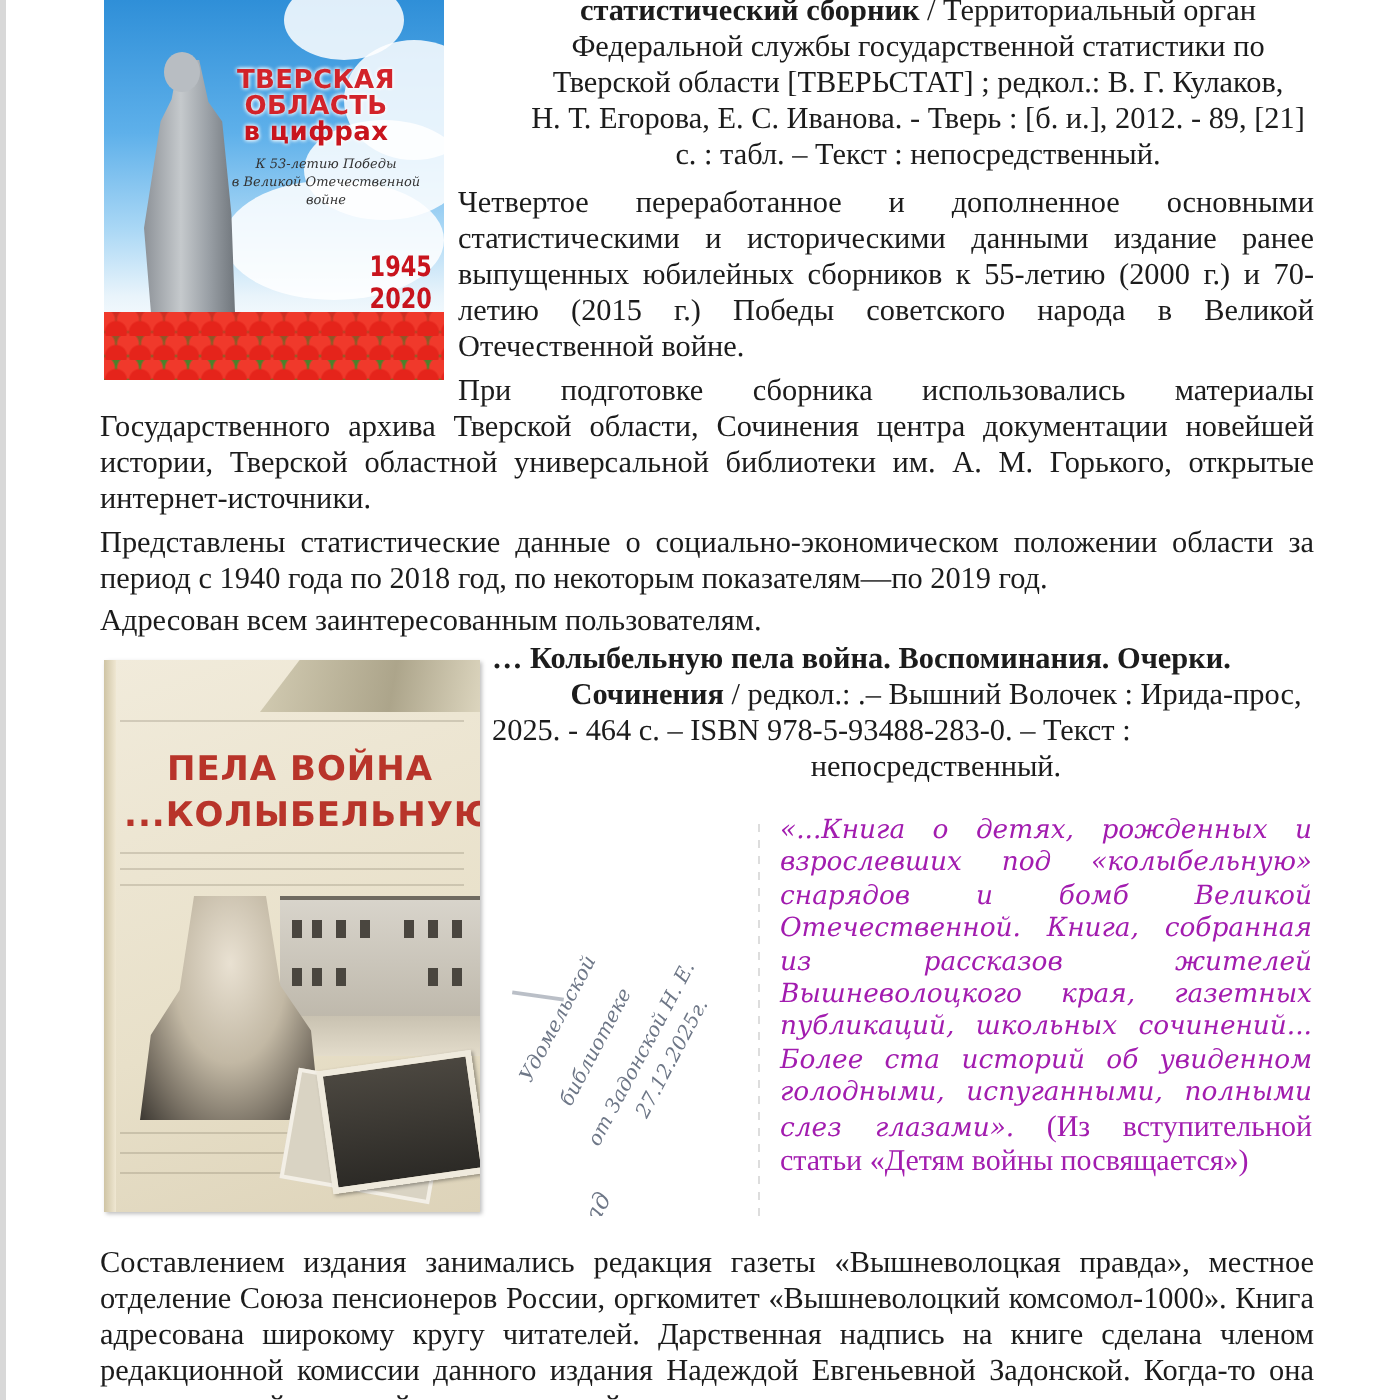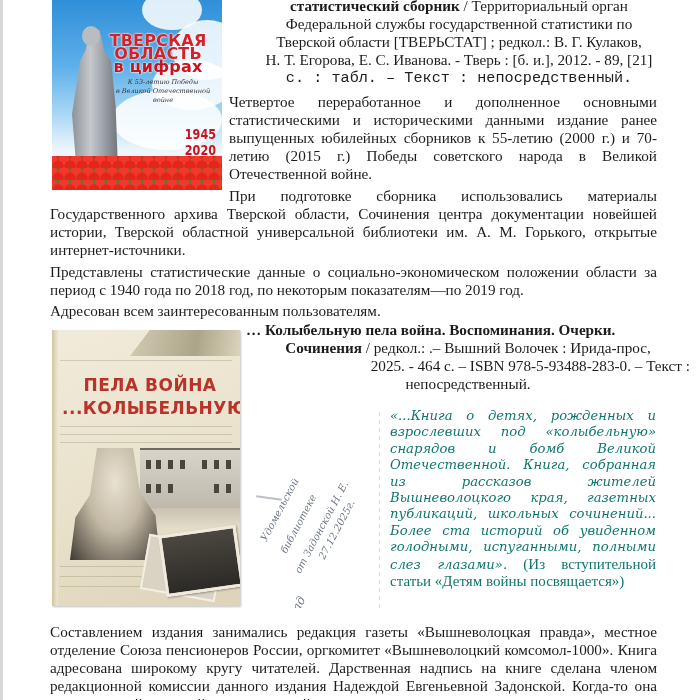--- a/index.html
+++ b/index.html
@@ -36,21 +36,21 @@
     background: linear-gradient(90deg, #8d9298 0%, #c5c9cc 40%, #9aa0a6 70%, #6f757b 100%);
     clip-path: polygon(38% 0%, 60% 0%, 70% 15%, 85% 22%, 95% 55%, 100% 100%, 10% 100%, 0% 60%, 18% 22%, 30% 14%);
   }
   .cover1 .statue-head {
     position: absolute; left: 30px; top: 26px; width: 18px; height: 20px;
     border-radius: 50%; background: #b8bdc2;
   }
   .cover1 .cover-title {
     position: absolute; left: 44px; top: 34px; width: 124px;
     font-family: "DejaVu Sans", sans-serif; font-weight: bold;
-    font-size: 16px; line-height: 13px; color: #d2232a;
+    font-size: 13px; line-height: 13px; color: #d2232a;
     text-align: center; letter-spacing: 0.2px;
     text-shadow: 0 0 2px #fff, 0 0 2px #fff;
   }
   .cover1 .cover-sub {
     position: absolute; left: 56px; top: 78px; width: 110px;
     font-family: "DejaVu Serif", serif; font-style: italic;
     font-size: 6.5px; line-height: 9px; color: #333; text-align: center;
   }
   .cover1 .years {
     position: absolute; right: 6px; top: 126px;
@@ -137,21 +137,21 @@
     position: absolute; left: 10px; top: 85px; width: 26px; height: 2px;
     background: #8c94a2; transform: rotate(8deg); opacity: 0.6;
   }
   .inscription .vline {
     position: absolute; right: 2px; top: 0; bottom: 0; width: 1px;
     background: repeating-linear-gradient(180deg, #ddd 0 4px, transparent 4px 8px);
   }
 
   .quote {
     font-family: "DejaVu Serif", serif; font-style: italic;
-    font-size: 13.2px; line-height: 16.4px; text-align: justify; color: #0f766e;
+    font-size: 13.2px; line-height: 16.4px; text-align: justify; color: #a21caf;
   }
   .quote .plain {
     font-family: "Liberation Serif", serif; font-style: normal; font-size: 15px;
   }
 </style>
 </head>
 <body>
 
 <div class="page-edge"></div>
 
@@ -177,21 +177,21 @@
   <div class="tulips"></div>
 </div>
 
 <div class="abs center" style="left:228px; top:-3px; width:462px;">
   <p class="p center" style="text-align:center;">
     <span class="bold">статистический сборник</span><span> / Территориальный орган</span>
   </p>
   <p class="p center" style="text-align:center;">Федеральной службы государственной статистики по</p>
   <p class="p center" style="text-align:center;">Тверской области [ТВЕРЬСТАТ] ; редкол.: В. Г. Кулаков,</p>
   <p class="p center" style="text-align:center;">Н. Т. Егорова, Е. С. Иванова. -  Тверь : [б. и.], 2012. - 89, [21]</p>
-  <p class="p center" style="text-align:center;font-family:Liberation Mono, monospace;">с. : табл.  – Текст : непосредственный.</p>
+  <p class="p center" style="text-align:center;">с. : табл.  – Текст : непосредственный.</p>
 </div>
 
 <p class="abs p" style="left:229px; top:93px; width:428px;">Четвертое переработанное и дополненное основными статистическими и историческими данными издание ранее выпущенных юбилейных сборников к 55-летию (2000 г.) и 70-летию (2015 г.) Победы советского народа в Великой Отечественной войне.</p>
 
 <p class="abs p" style="left:229px; top:187px; width:428px; text-align-last: justify;">При подготовке сборника использовались материалы</p>
 <p class="abs p" style="left:50px; top:205px; width:607px;">Государственного архива Тверской области, Сочинения центра документации новейшей истории, Тверской областной универсальной библиотеки им. А. М. Горького, открытые интернет-источники.</p>
 
 <p class="abs p" style="left:50px; top:263px; width:607px;">Представлены статистические данные о социально-экономическом положении области за период с 1940 года по 2018 год, по некоторым показателям—по 2019 год.</p>
 
 <p class="abs p" style="left:50px; top:302px; width:607px;">Адресован всем заинтересованным пользователям.</p>
@@ -228,21 +228,21 @@
   <div class="boy"></div>
   <div class="photo-back"></div>
   <div class="photo-small"></div>
 </div>
 
 <div class="abs" style="left:246px; top:321px; width:444px;">
   <p class="p bold center" style="text-align:left;">… Колыбельную пела война. Воспоминания. Очерки.</p>
   <p class="p center" style="text-align:center;">
     <span class="bold">Сочинения</span><span> / редкол.: .– Вышний Волочек : Ирида-прос,</span>
   </p>
-  <p class="p center" style="text-align:right;">2025. - 464 с. – ISBN 978-5-93488-283-0. – Текст :</p>
+  <p class="p center" style="text-align:left;">2025. - 464 с. – ISBN 978-5-93488-283-0. – Текст :</p>
   <p class="p center" style="text-align:center;">непосредственный.</p>
 </div>
 
 <div class="abs inscription">
   <div class="vline"></div>
   <div class="stroke"></div>
   <div class="line" style="left:22px; top:120px;">Удомельской</div>
   <div class="line" style="left:42px; top:132px;">библиотеке</div>
   <div class="line" style="left:56px; top:152px;">от Задонской Н. Е.</div>
   <div class="line" style="left:80px; top:138px;">27.12.2025г.</div>

